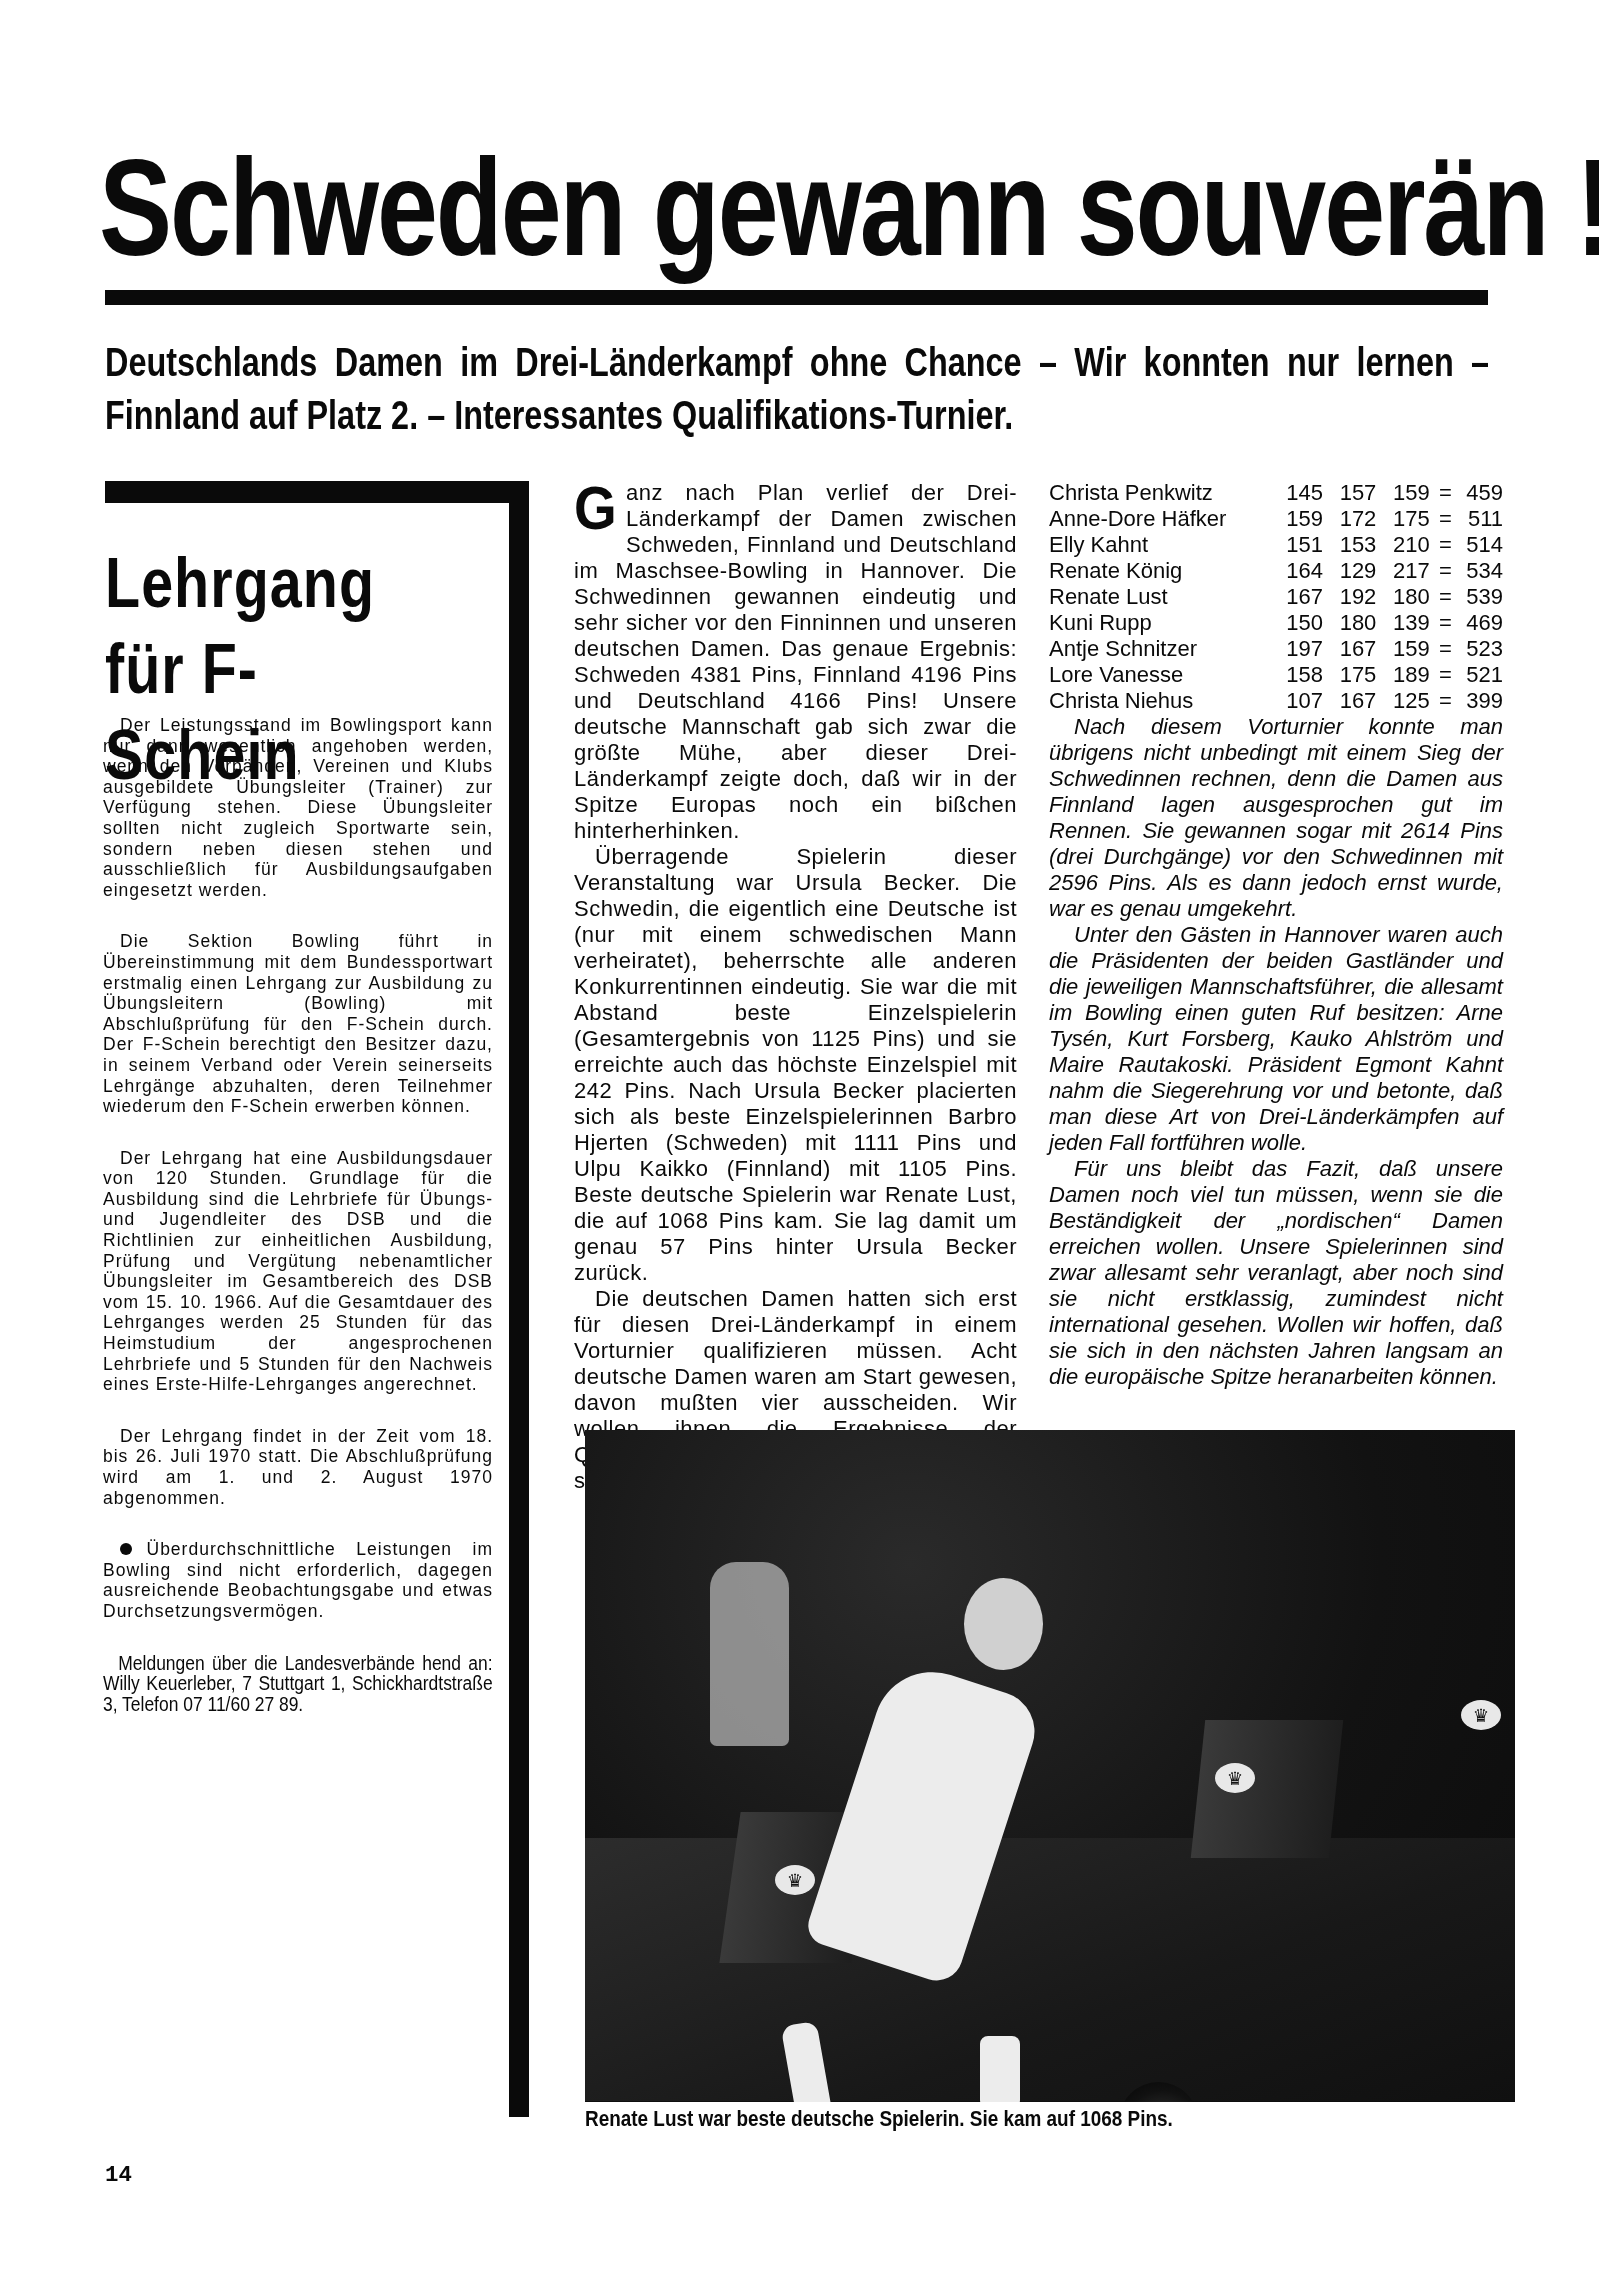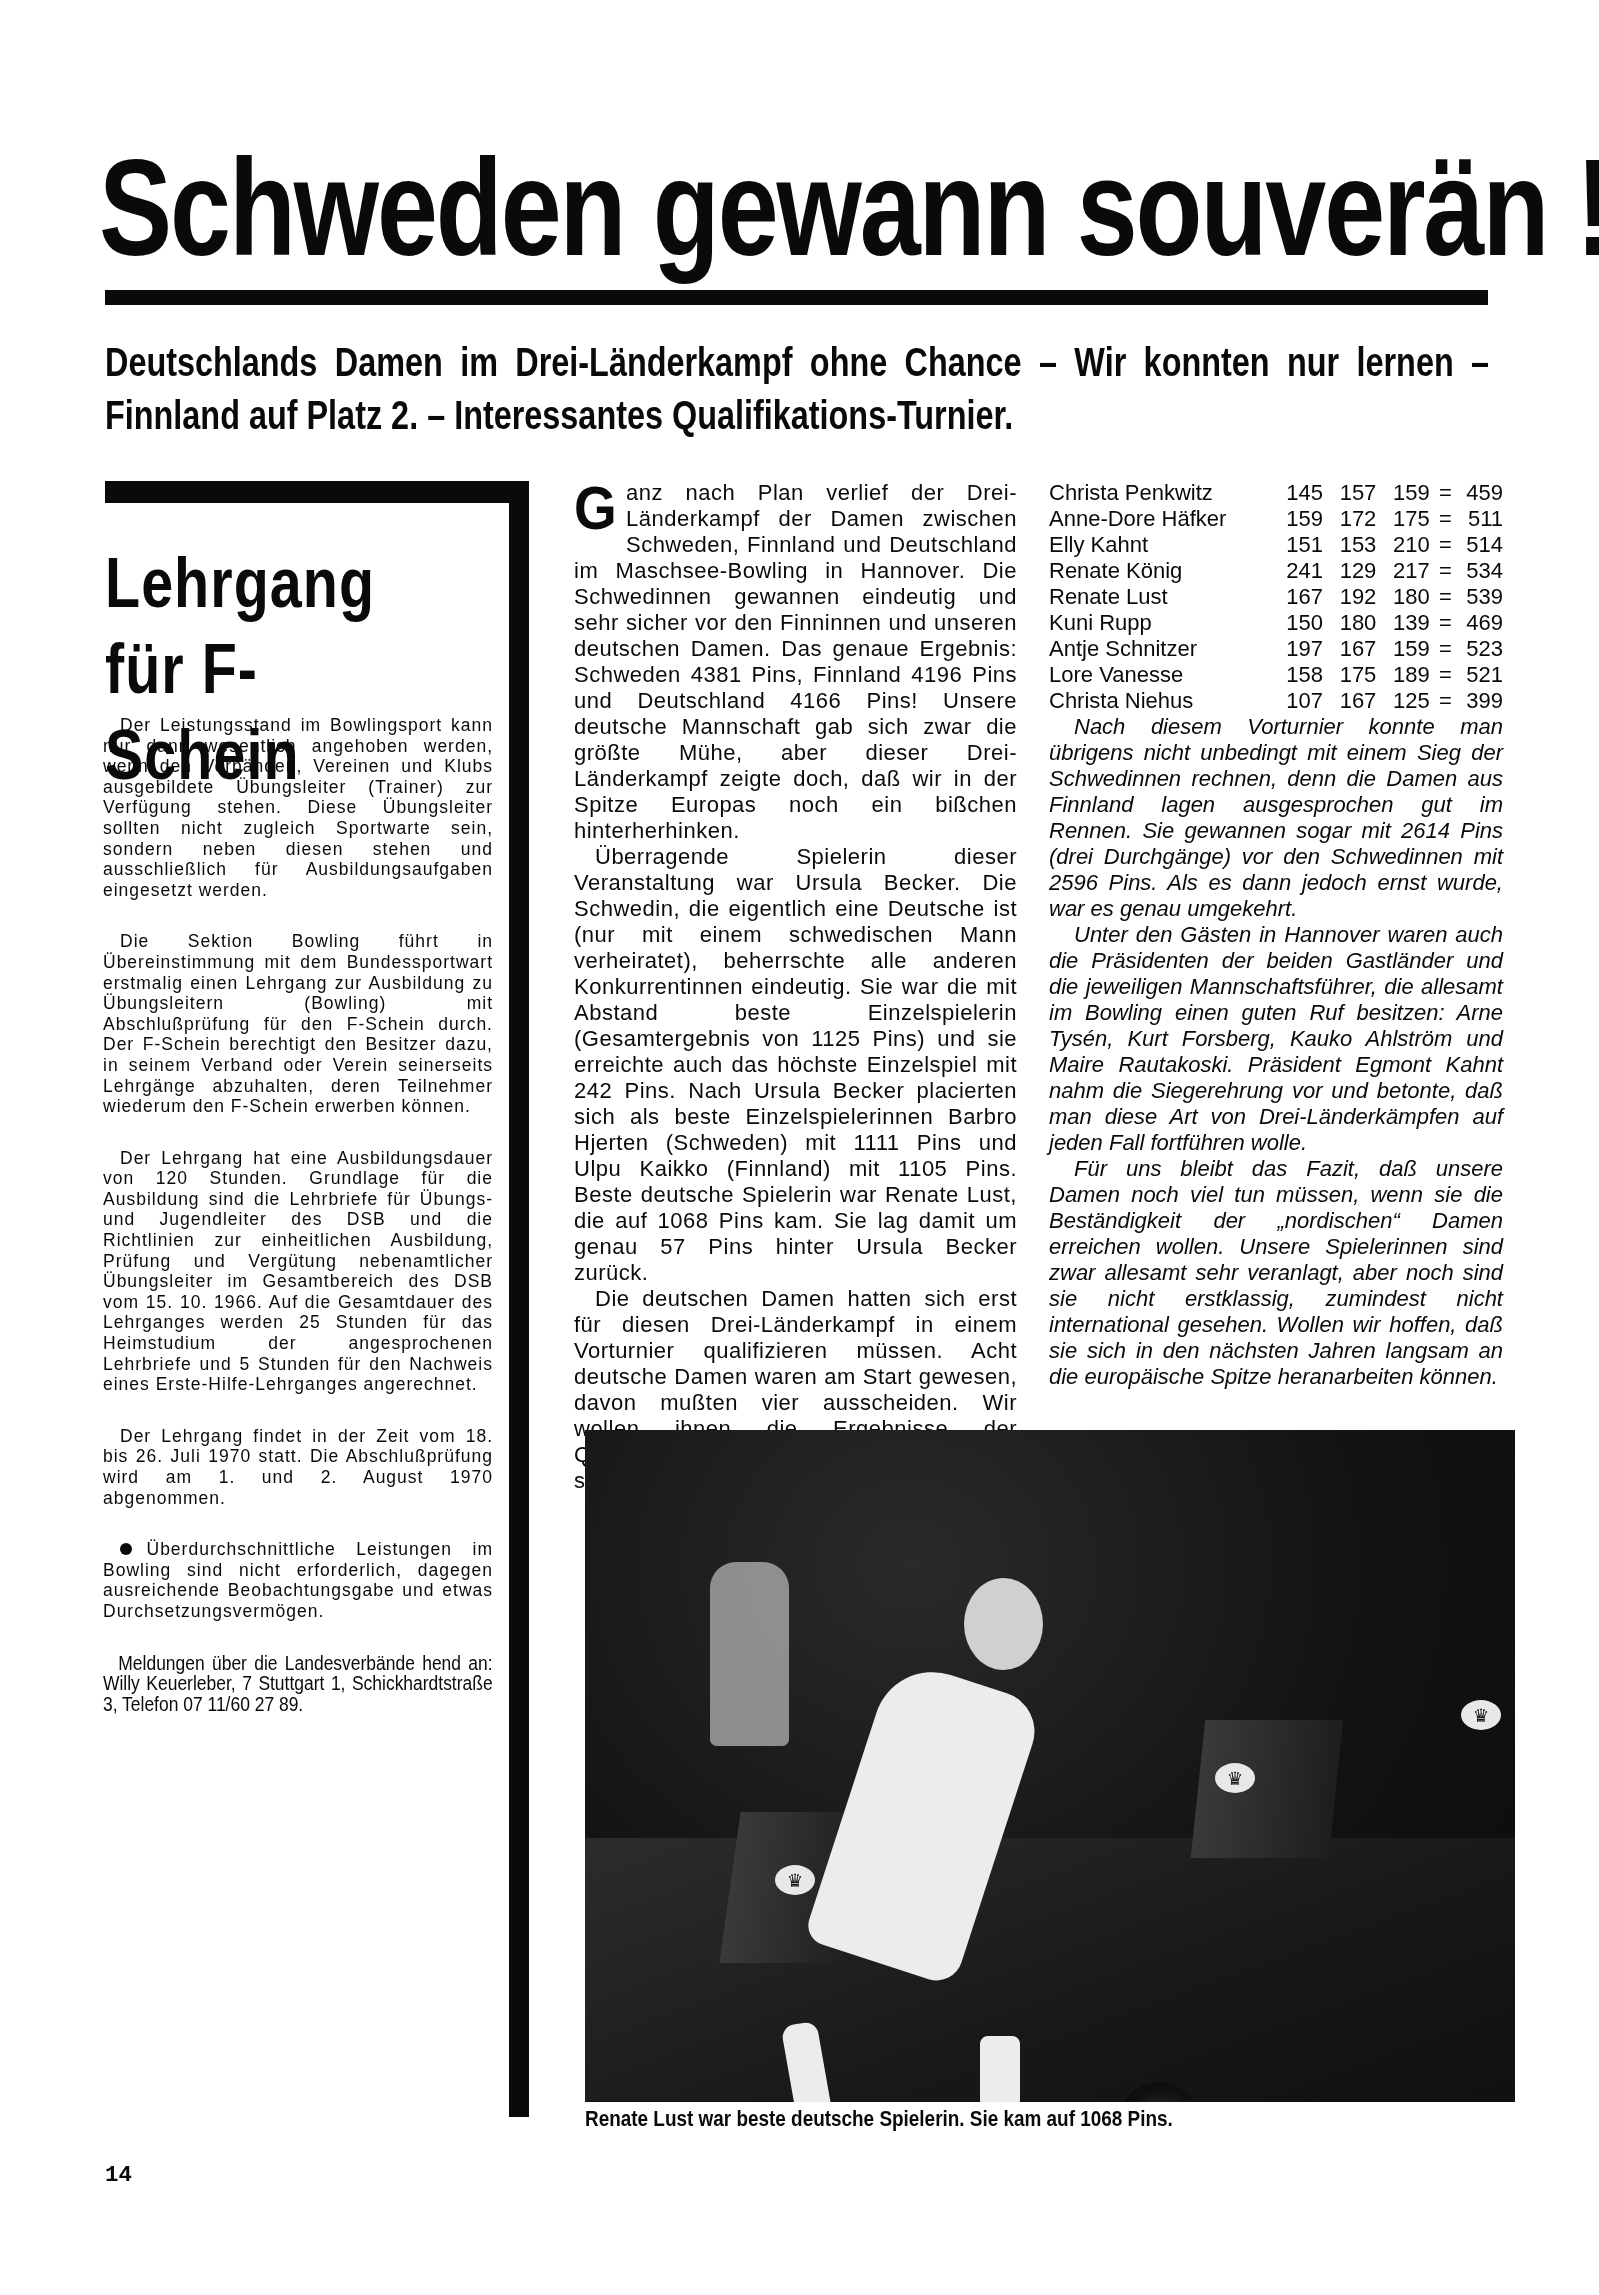--- a/index.html
+++ b/index.html
@@ -131,21 +131,21 @@
         <tr>
           <td class="name">Elly Kahnt</td>
           <td class="num">151</td>
           <td class="num">153</td>
           <td class="num">210</td>
           <td class="eq">=</td>
           <td class="tot">514</td>
         </tr>
         <tr>
           <td class="name">Renate König</td>
-          <td class="num">241</td>
+          <td class="num">164</td>
           <td class="num">129</td>
           <td class="num">217</td>
           <td class="eq">=</td>
           <td class="tot">534</td>
         </tr>
         <tr>
           <td class="name">Renate Lust</td>
           <td class="num">167</td>
           <td class="num">192</td>
           <td class="num">180</td>

